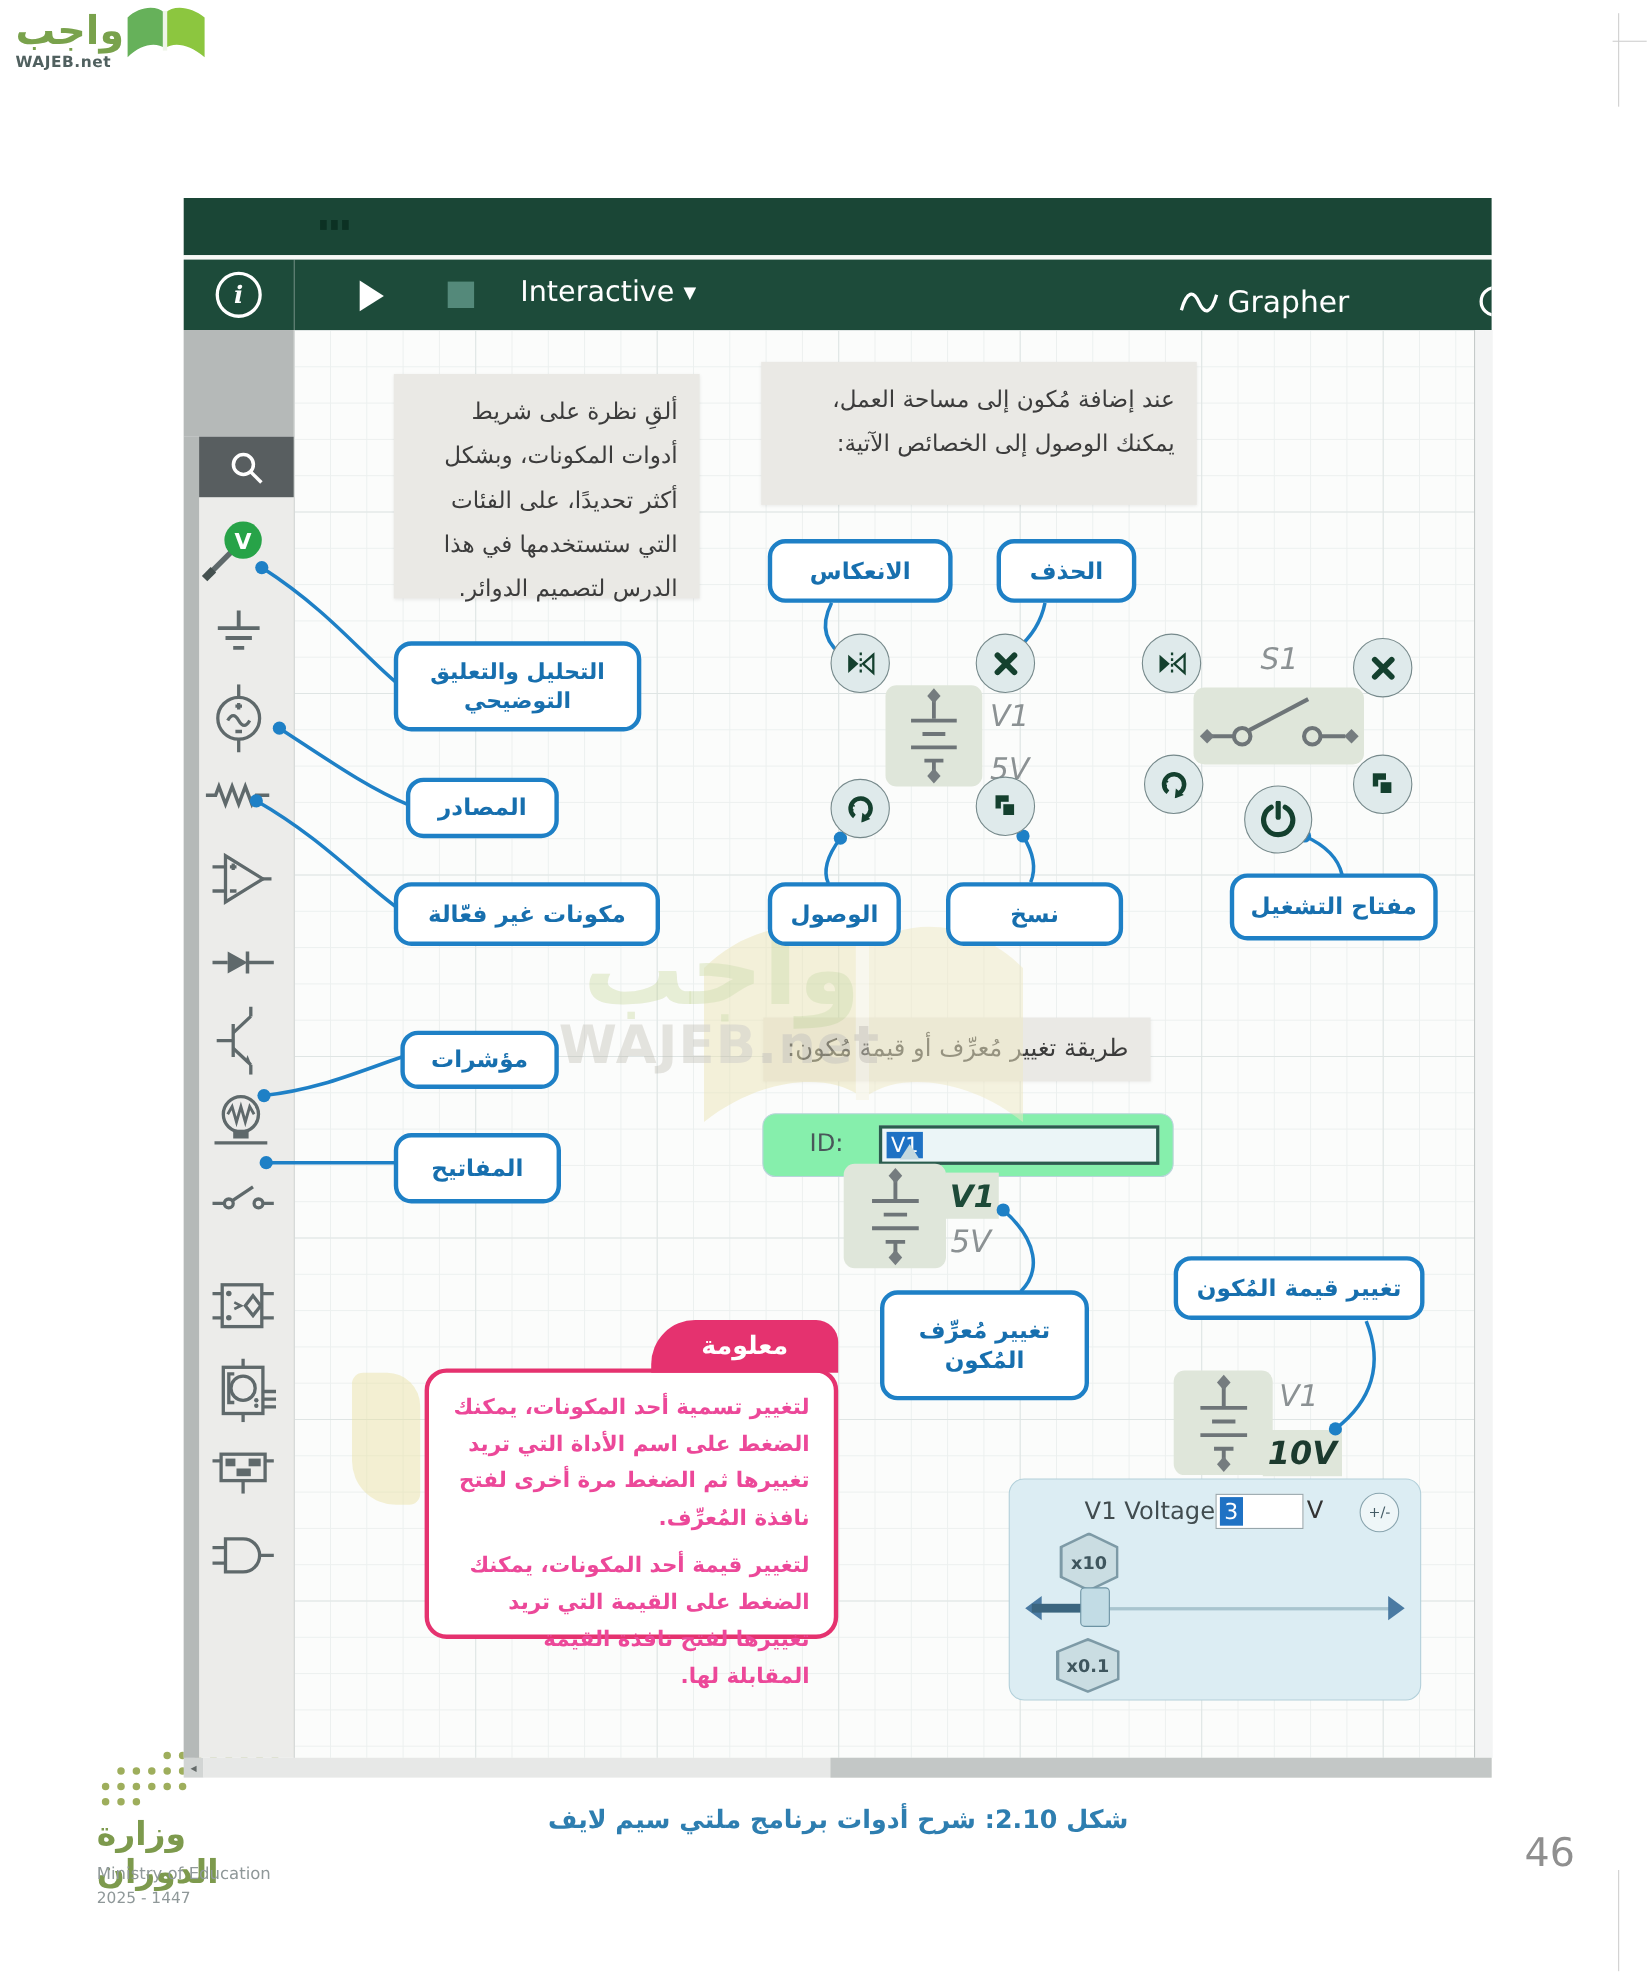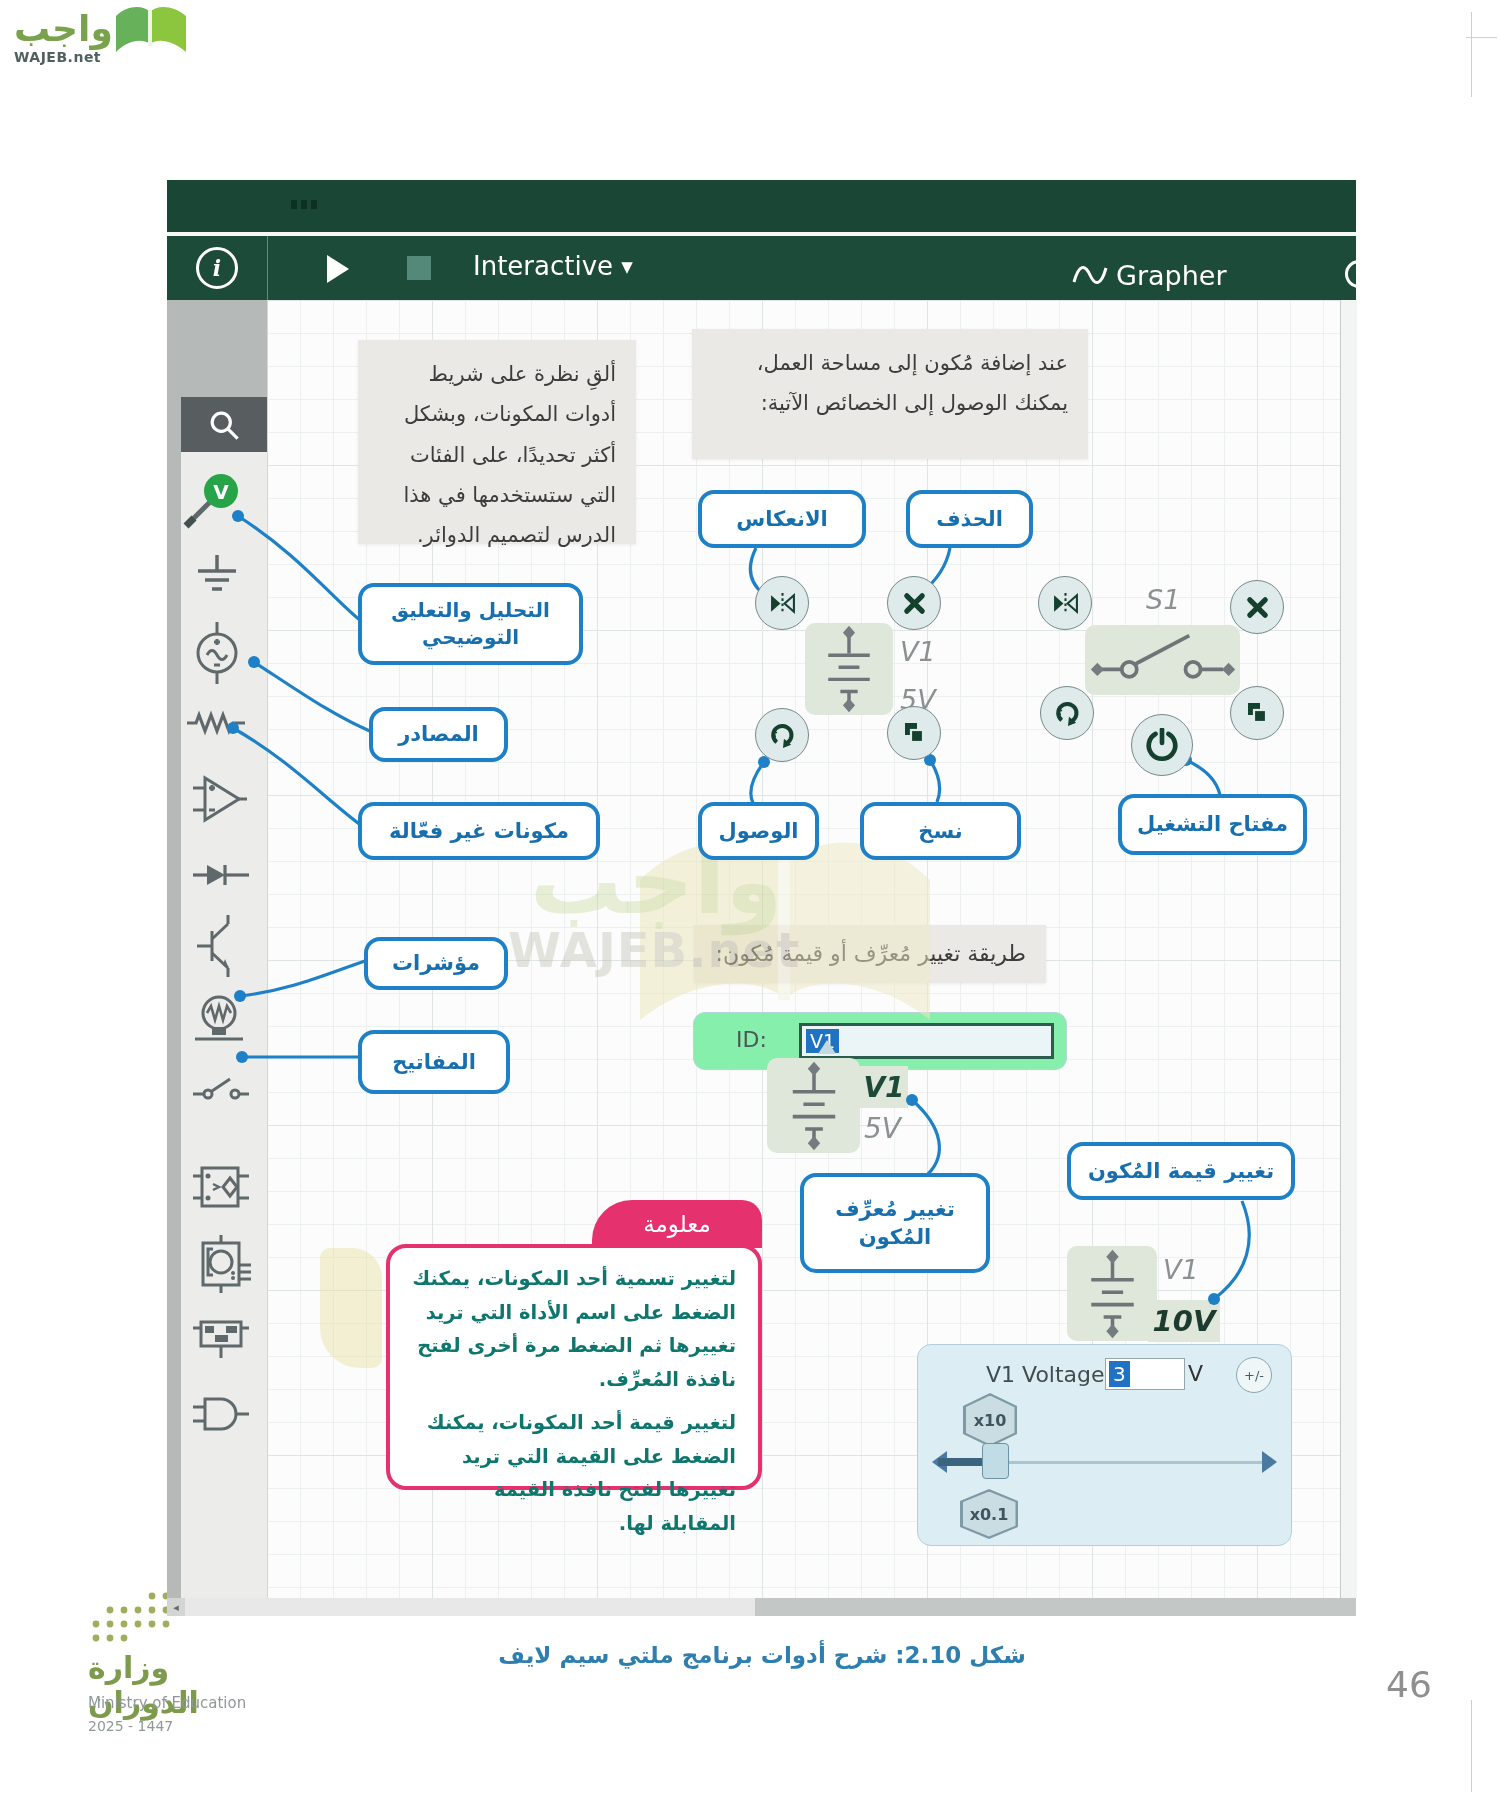--- a/index.html
+++ b/index.html
@@ -37,22 +37,22 @@
   .refdes{color:#8b9193;font-style:italic;font-size:27px;z-index:4;}
   .chip{background:#dfe6da;color:#1d4a38;font-weight:bold;font-style:italic;display:flex;align-items:center;justify-content:center;z-index:4;}
   .idpanel{left:693px;top:1012px;width:374px;height:58px;background:#86efac;border-radius:12px;z-index:4;border:1px solid #b9d4db;box-sizing:border-box;}
   .idinput{position:absolute;left:105px;top:10px;width:255px;height:36px;background:#ebf5f7;border:3px solid #2b5d4e;box-sizing:border-box;display:flex;align-items:center;padding-left:4px;}
   .sel{background:#1f72c4;color:#fff;font-size:19px;padding:1px 4px;}
   .vpanel{left:917px;top:1344px;width:375px;height:202px;background:#dcedf3;border:1px solid #b3d0da;border-radius:14px;z-index:4;box-sizing:border-box;}
   .hexa{clip-path:polygon(50% 0,100% 24%,100% 76%,50% 100%,0 76%,0 24%);background:#7d9aa6;display:flex;align-items:center;justify-content:center;z-index:7;}
   .hexa>div{clip-path:polygon(50% 0,100% 24%,100% 76%,50% 100%,0 76%,0 24%);background:#cadde2;width:calc(100% - 5px);height:calc(100% - 5px);display:flex;align-items:center;justify-content:center;color:#3f565e;font-weight:bold;font-size:16px;}
   .tri-l{width:0;height:0;border-top:11px solid transparent;border-bottom:11px solid transparent;border-right:15px solid #4a7aa2;}
   .tri-r{width:0;height:0;border-top:11px solid transparent;border-bottom:11px solid transparent;border-left:15px solid #4a7aa2;}
-  .pinktab{left:592px;top:1200px;width:170px;height:48px;background:#e5326f;border-radius:40px 20px 0 0;color:#fff;font-weight:normal;font-size:23px;display:flex;align-items:center;justify-content:center;z-index:7;}
-  .pinkbox{left:386px;top:1244px;width:376px;height:246px;background:#fff;border:4px solid #e5326f;border-radius:20px;z-index:6;box-sizing:border-box;color:#0f766e;font-size:19.5px;font-weight:bold;text-align:right;padding:14px 22px;line-height:1.72;}
+  .pinktab{left:592px;top:1200px;width:170px;height:48px;background:#e5326f;border-radius:40px 20px 0 0;color:#fff;font-weight:bold;font-size:23px;display:flex;align-items:center;justify-content:center;z-index:7;}
+  .pinkbox{left:386px;top:1244px;width:376px;height:246px;background:#fff;border:4px solid #e5326f;border-radius:20px;z-index:6;box-sizing:border-box;color:#ec4899;font-size:19.5px;font-weight:bold;text-align:right;padding:14px 22px;line-height:1.72;}
   .pinkbox p{margin:0 0 10px 0;}
   .wm{z-index:5;pointer-events:none;}
   .caption{color:#2e7eb0;font-weight:bold;font-size:23px;text-align:center;}
   .cornermark{background:#cfcfcf;z-index:2;}
   svg.lines{position:absolute;left:0;top:0;z-index:6;pointer-events:none;}
 </style>
 </head>
 <body>
 
 <div id="page">

